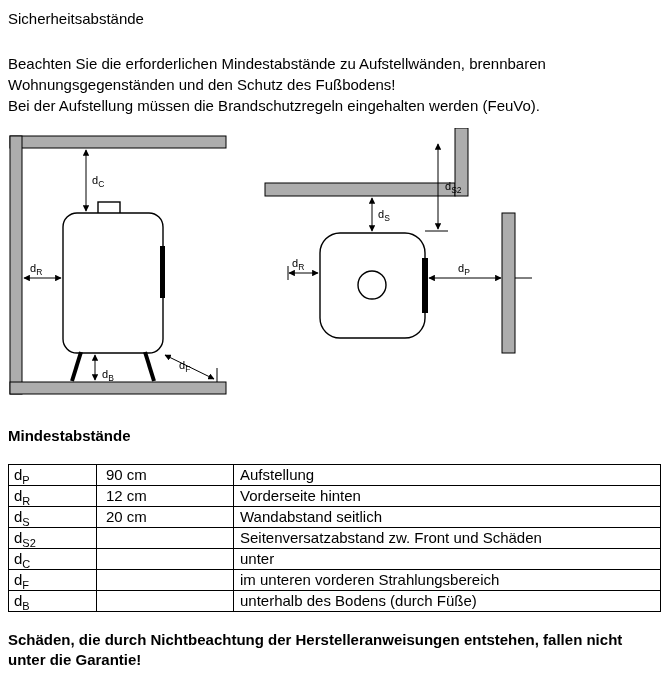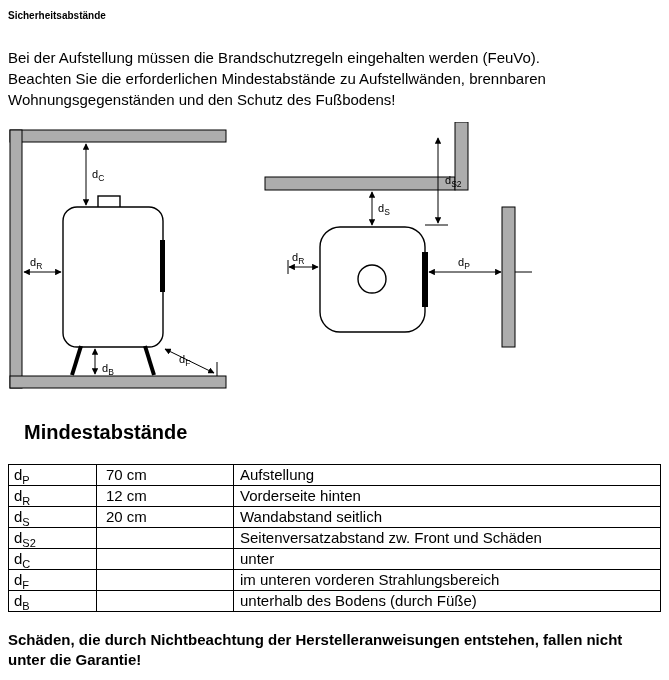--- a/index.html
+++ b/index.html
@@ -6,38 +6,38 @@
   html, body { margin: 0; padding: 0; }
   body {
     width: 669px;
     background: #ffffff;
     color: #000000;
     font-family: "Liberation Sans", sans-serif;
     font-size: 15px;
     padding: 8px 8px 10px 8px;
   }
   .doc-title {
-    font-size: 10px;
-    font-weight: bold;
+    font-size: 15px;
+    font-weight: normal;
     margin: 2px 0 26px 0;
   }
   .intro {
     margin: 0;
     line-height: 1.4;
   }
   .intro .intro-line { display: inline; }
   .intro .line1 { display: block; }
   .diagram {
     display: block;
     margin: 12px 0 0 0;
   }
   .section-heading {
-    font-size: 20px;
+    font-size: 15px;
     font-weight: bold;
-    margin: 14px 0 20px 16px;
+    margin: 14px 0 20px 0;
   }
   .dist-table {
     border-collapse: collapse;
     width: 100%;
     table-layout: fixed;
   }
   .dist-table td {
     border: 1px solid #000;
     padding: 1px 6px 2px 6px;
     height: 21px;
@@ -61,22 +61,22 @@
   .ext   { stroke: #000; stroke-width: 1; }
   .lbl   { font-family: "Liberation Sans", sans-serif; font-size: 11px; fill: #000; }
   .lbl .sub { font-size: 8.5px; }
 </style>
 </head>
 <body>
 
 <h1 class="doc-title">Sicherheitsabstände</h1>
 
 <p class="intro">
+  <span class="intro-line">Beachten Sie die erforderlichen Mindestabstände zu Aufstellwänden, brennbaren Wohnungsgegenständen und den Schutz des Fußbodens!</span>
   <span class="intro-line line1">Bei der Aufstellung müssen die Brandschutzregeln eingehalten werden (FeuVo).</span>
-  <span class="intro-line">Beachten Sie die erforderlichen Mindestabstände zu Aufstellwänden, brennbaren Wohnungsgegenständen und den Schutz des Fußbodens!</span>
 </p>
 
 <svg class="diagram" width="653" height="285" viewBox="0 0 653 285" xmlns="http://www.w3.org/2000/svg">
   <defs>
     <marker id="ah" viewBox="0 0 10 10" refX="9" refY="5" markerWidth="6.5" markerHeight="6.5" orient="auto-start-reverse">
       <path d="M0,0 L10,5 L0,10 z" fill="#000"></path>
     </marker>
   </defs>
 
   <g>
@@ -134,21 +134,21 @@
 
 <table class="dist-table">
   <colgroup>
     <col style="width:88px">
     <col style="width:137px">
     <col>
   </colgroup>
   <tbody>
     <tr>
       <td class="c-sym"><span>d</span><sub>P</sub></td>
-      <td class="c-val">70 cm</td>
+      <td class="c-val">90 cm</td>
       <td class="c-desc">Aufstellung</td>
     </tr>
     <tr>
       <td class="c-sym"><span>d</span><sub>R</sub></td>
       <td class="c-val">12 cm</td>
       <td class="c-desc">Vorderseite hinten</td>
     </tr>
     <tr>
       <td class="c-sym"><span>d</span><sub>S</sub></td>
       <td class="c-val">20 cm</td>

